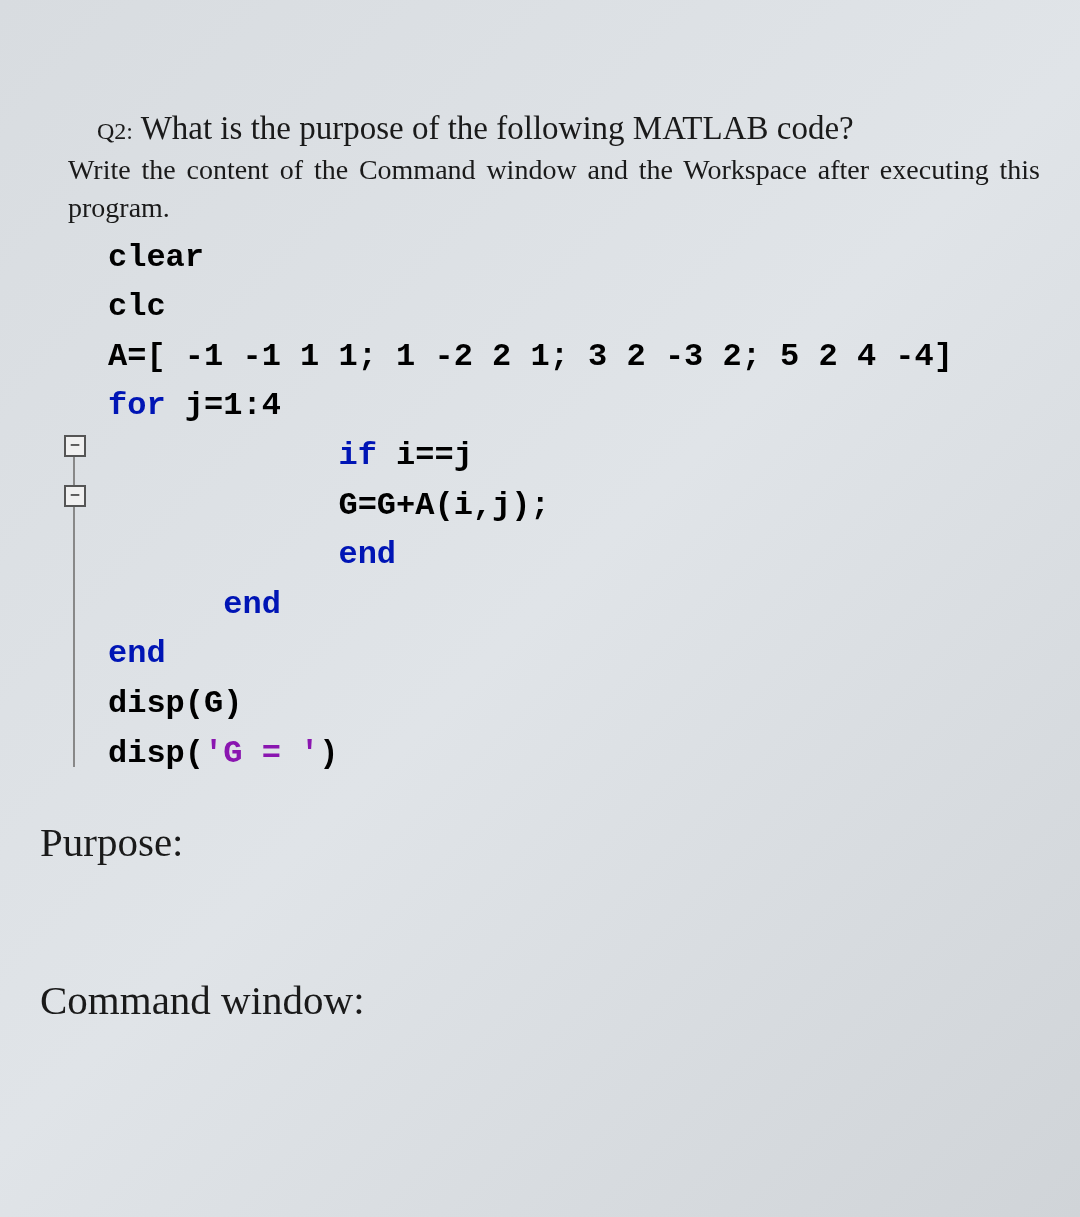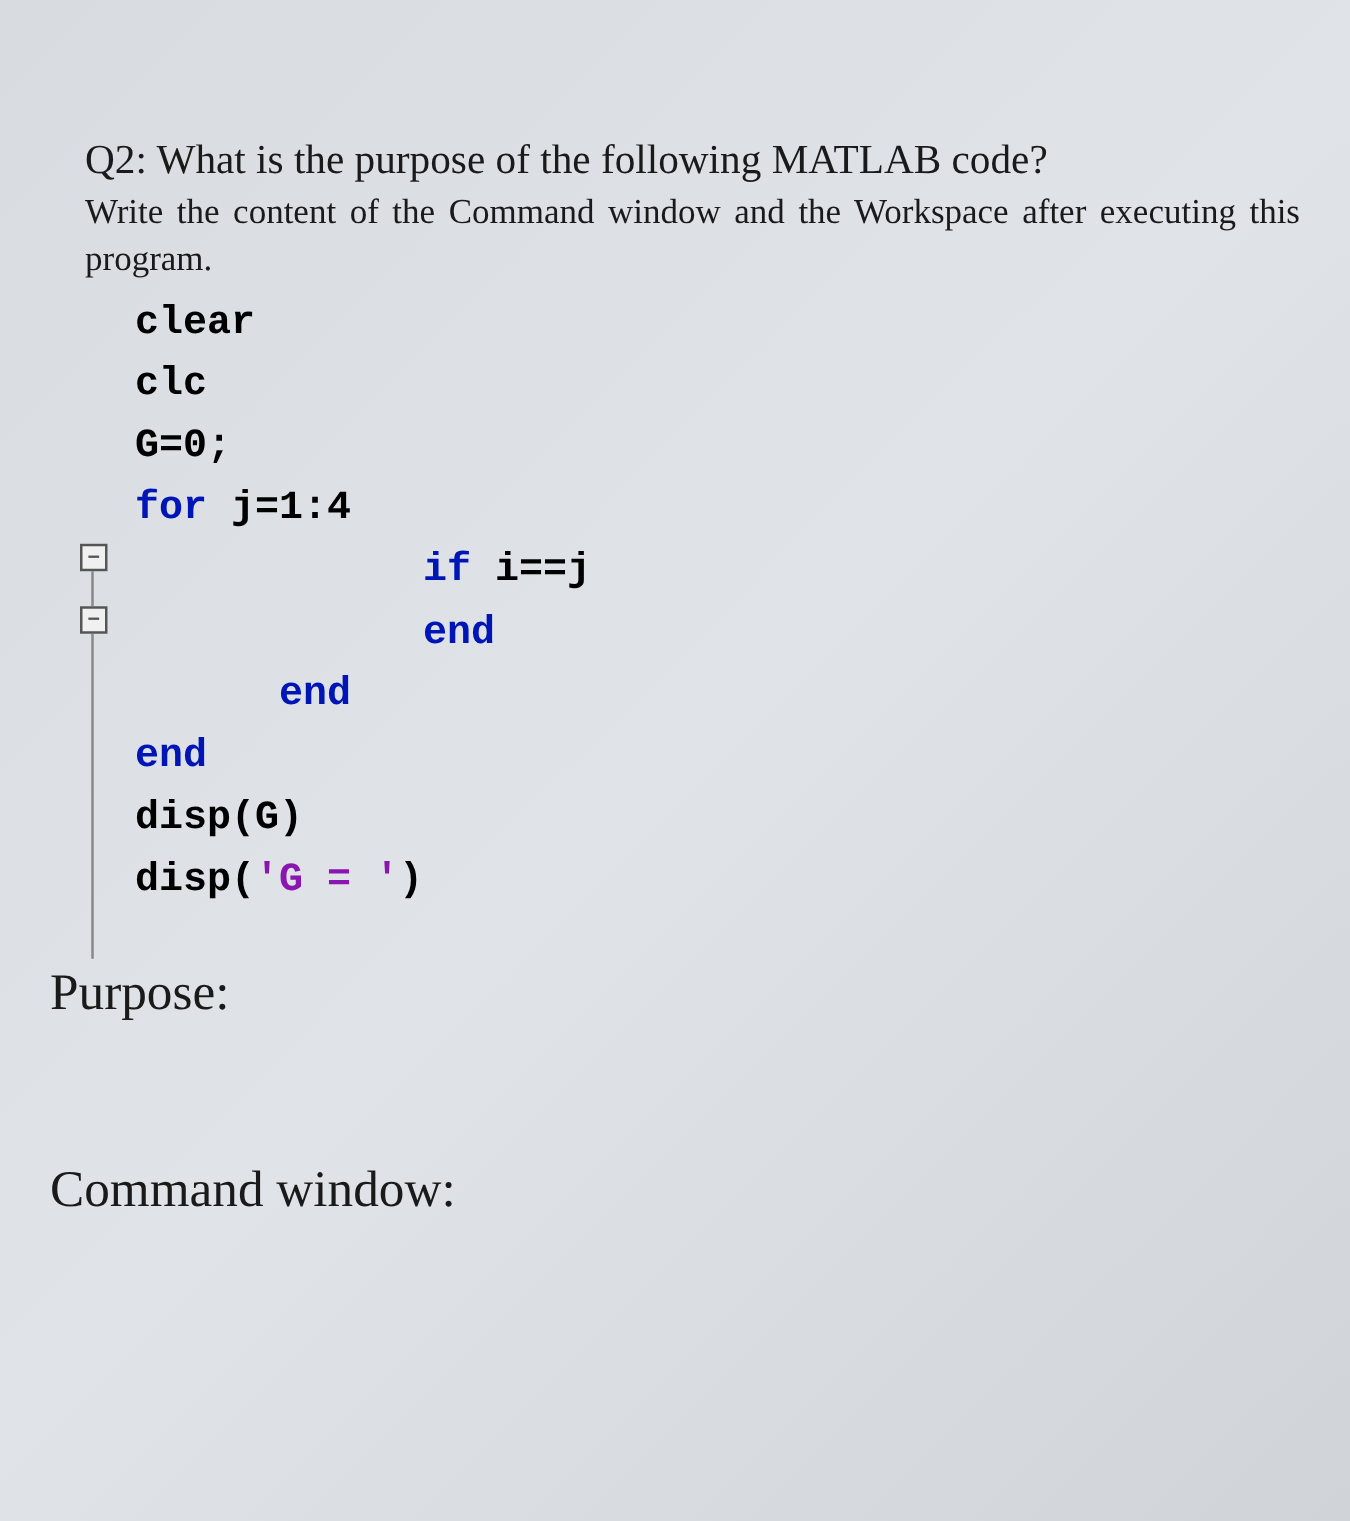--- a/index.html
+++ b/index.html
@@ -14,21 +14,22 @@
   }
   .page {
     padding: 110px 40px 40px 68px;
     box-sizing: border-box;
   }
   .q-line {
     font-size: 33px;
     margin-bottom: 4px;
   }
   .q-label {
-    font-size: 33px;
+    font-size: 24px;
+    margin-left: 29px;
   }
   .q-text {
     font-size: 33px;
   }
   .instruction {
     font-size: 28px;
     text-align: justify;
     line-height: 1.35;
     margin-bottom: 6px;
   }
@@ -93,23 +94,24 @@
   <div class="code-block">
     <div class="gutter">
       <div class="fold-box" style="top:202px;">−</div>
       <div class="fold-box" style="top:252px;">−</div>
       <div class="fold-line" style="top:224px; height:28px;"></div>
       <div class="fold-line" style="top:274px; height:260px;"></div>
     </div>
     <div id="code-lines">
         <div class="code-line"><span>clear</span></div>
         <div class="code-line"><span>clc</span></div>
-        <div class="code-line"><span>G=0;</span></div>
+        <div class="code-line"><span>A=[ -1 -1 1 1; 1 -2 2 1; 3 2 -3 2; 5 2 4 -4]</span></div>
         <div class="code-line"><span class="kw">for</span><span> j=1:4</span></div>
         <div class="code-line">            <span class="kw">if</span><span> i==j</span></div>
+        <div class="code-line">            <span>G=G+A(i,j);</span></div>
         <div class="code-line">            <span class="kw">end</span></div>
         <div class="code-line">      <span class="kw">end</span></div>
         <div class="code-line"><span class="kw">end</span></div>
         <div class="code-line"><span>disp(G)</span></div>
         <div class="code-line"><span>disp(</span><span class="str">'G = '</span><span>)</span></div>
       </div>
   </div>
 
   <div class="section-label">Purpose:</div>
   <div class="gap"></div>

